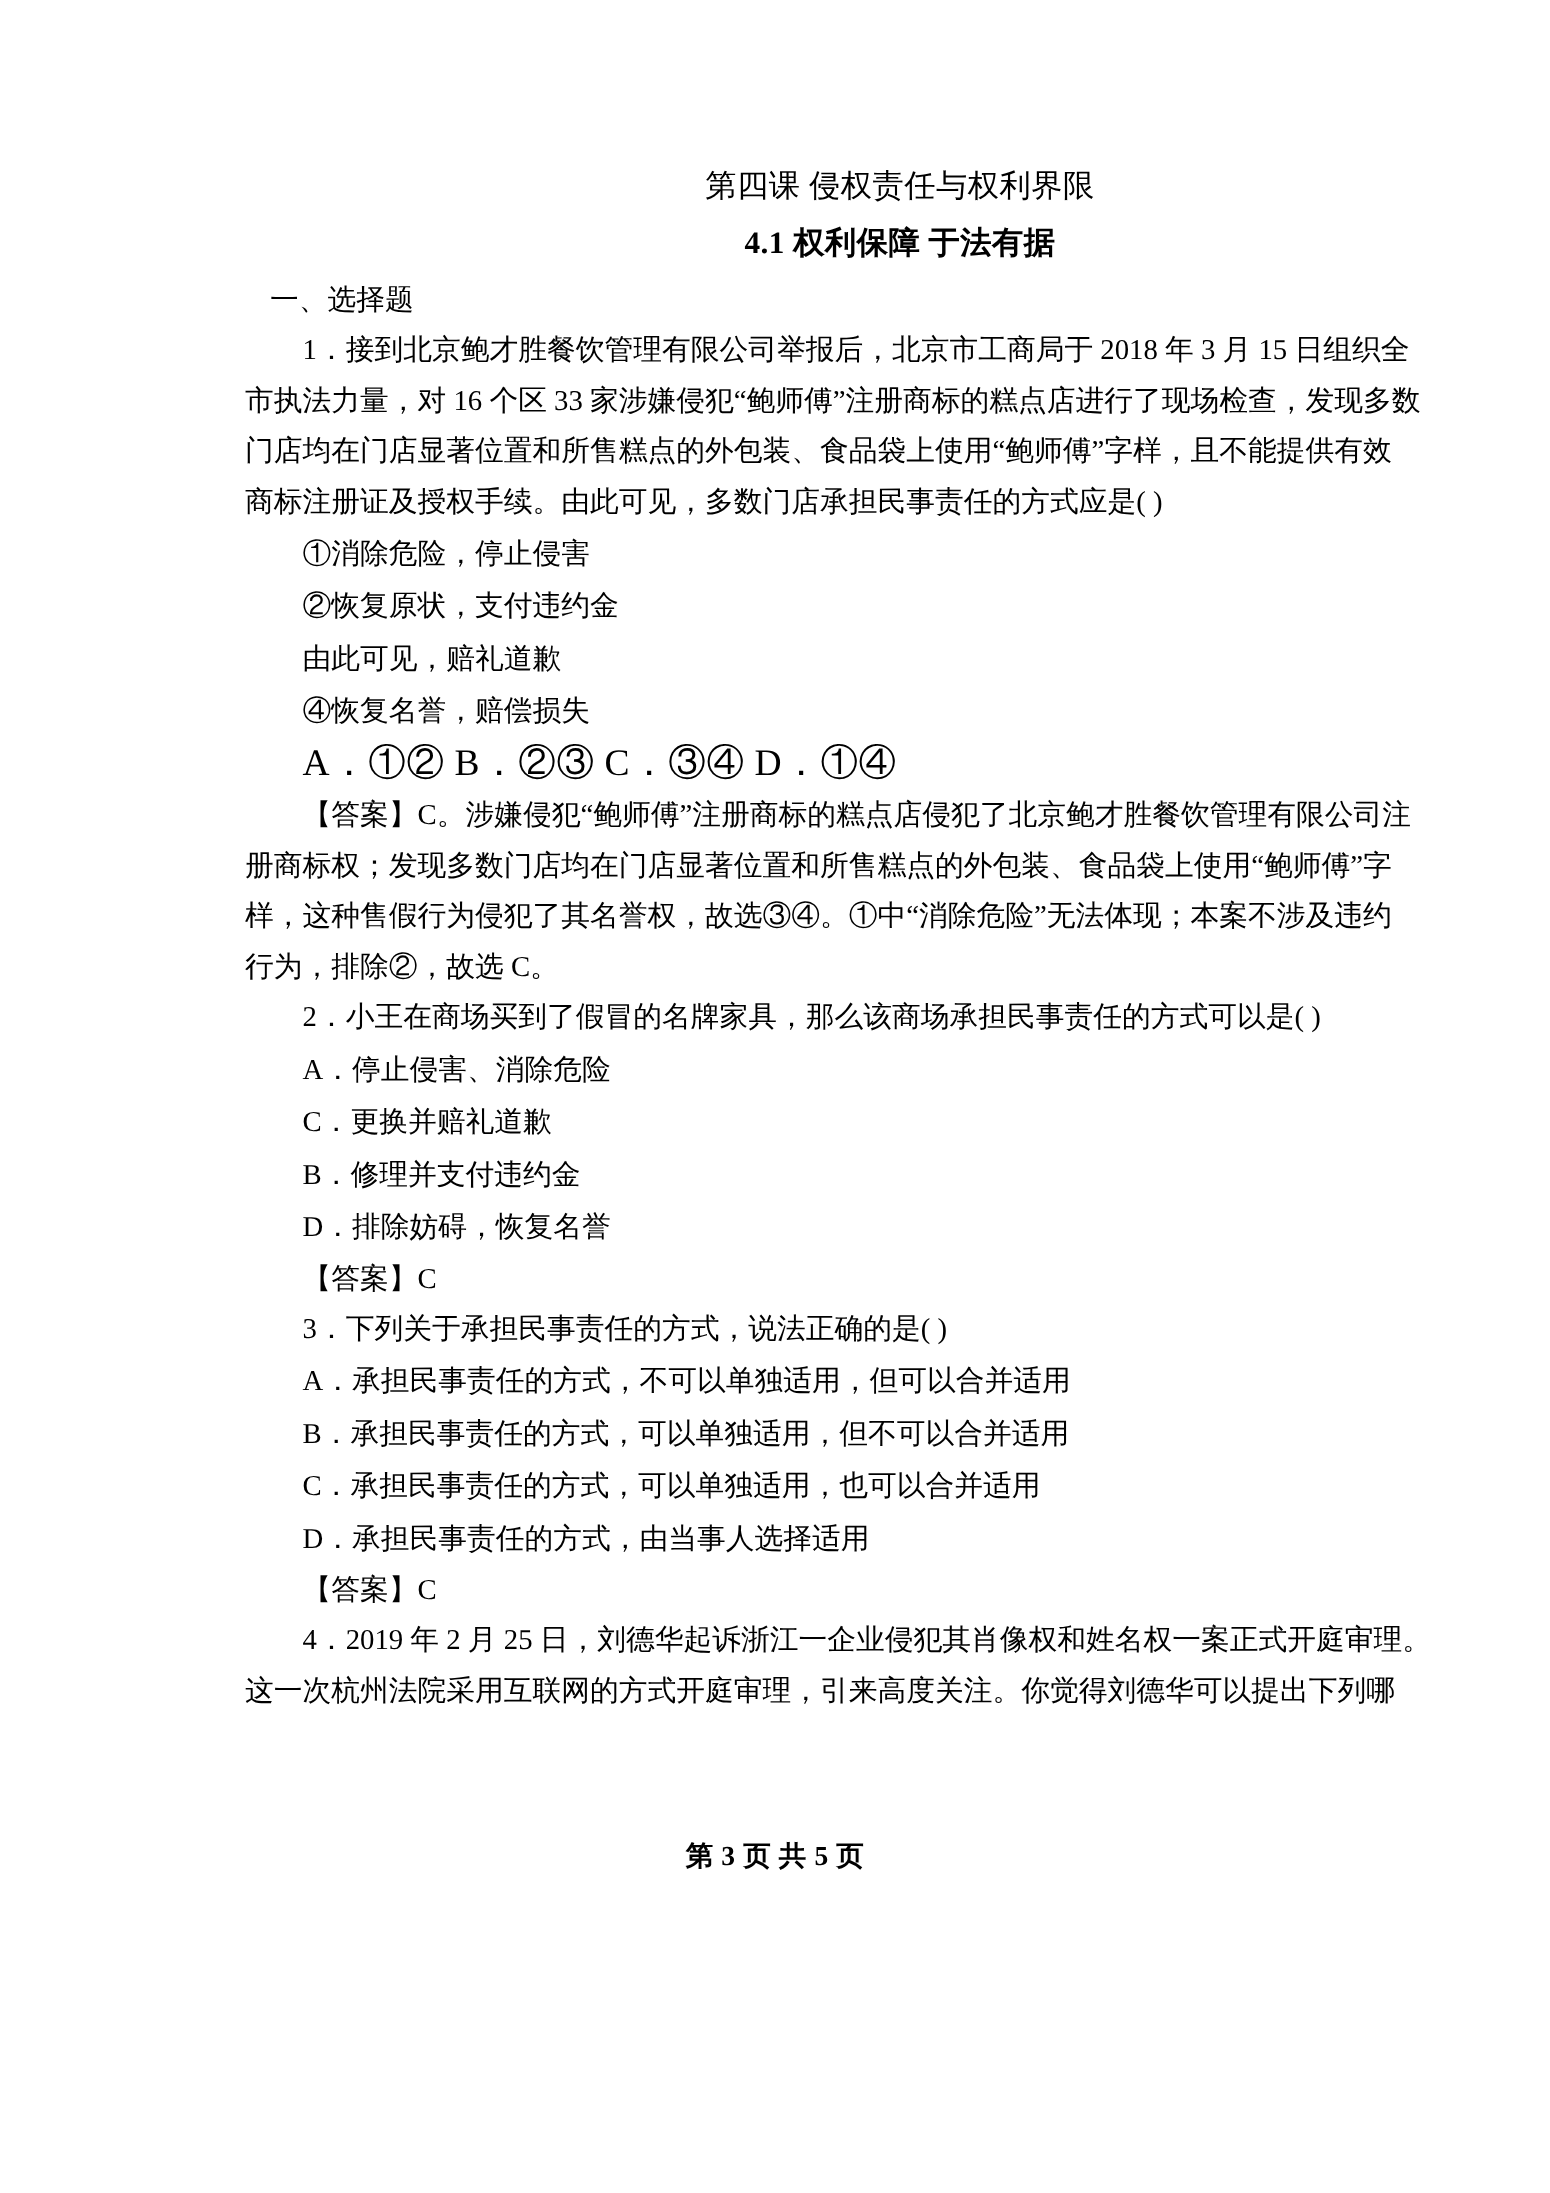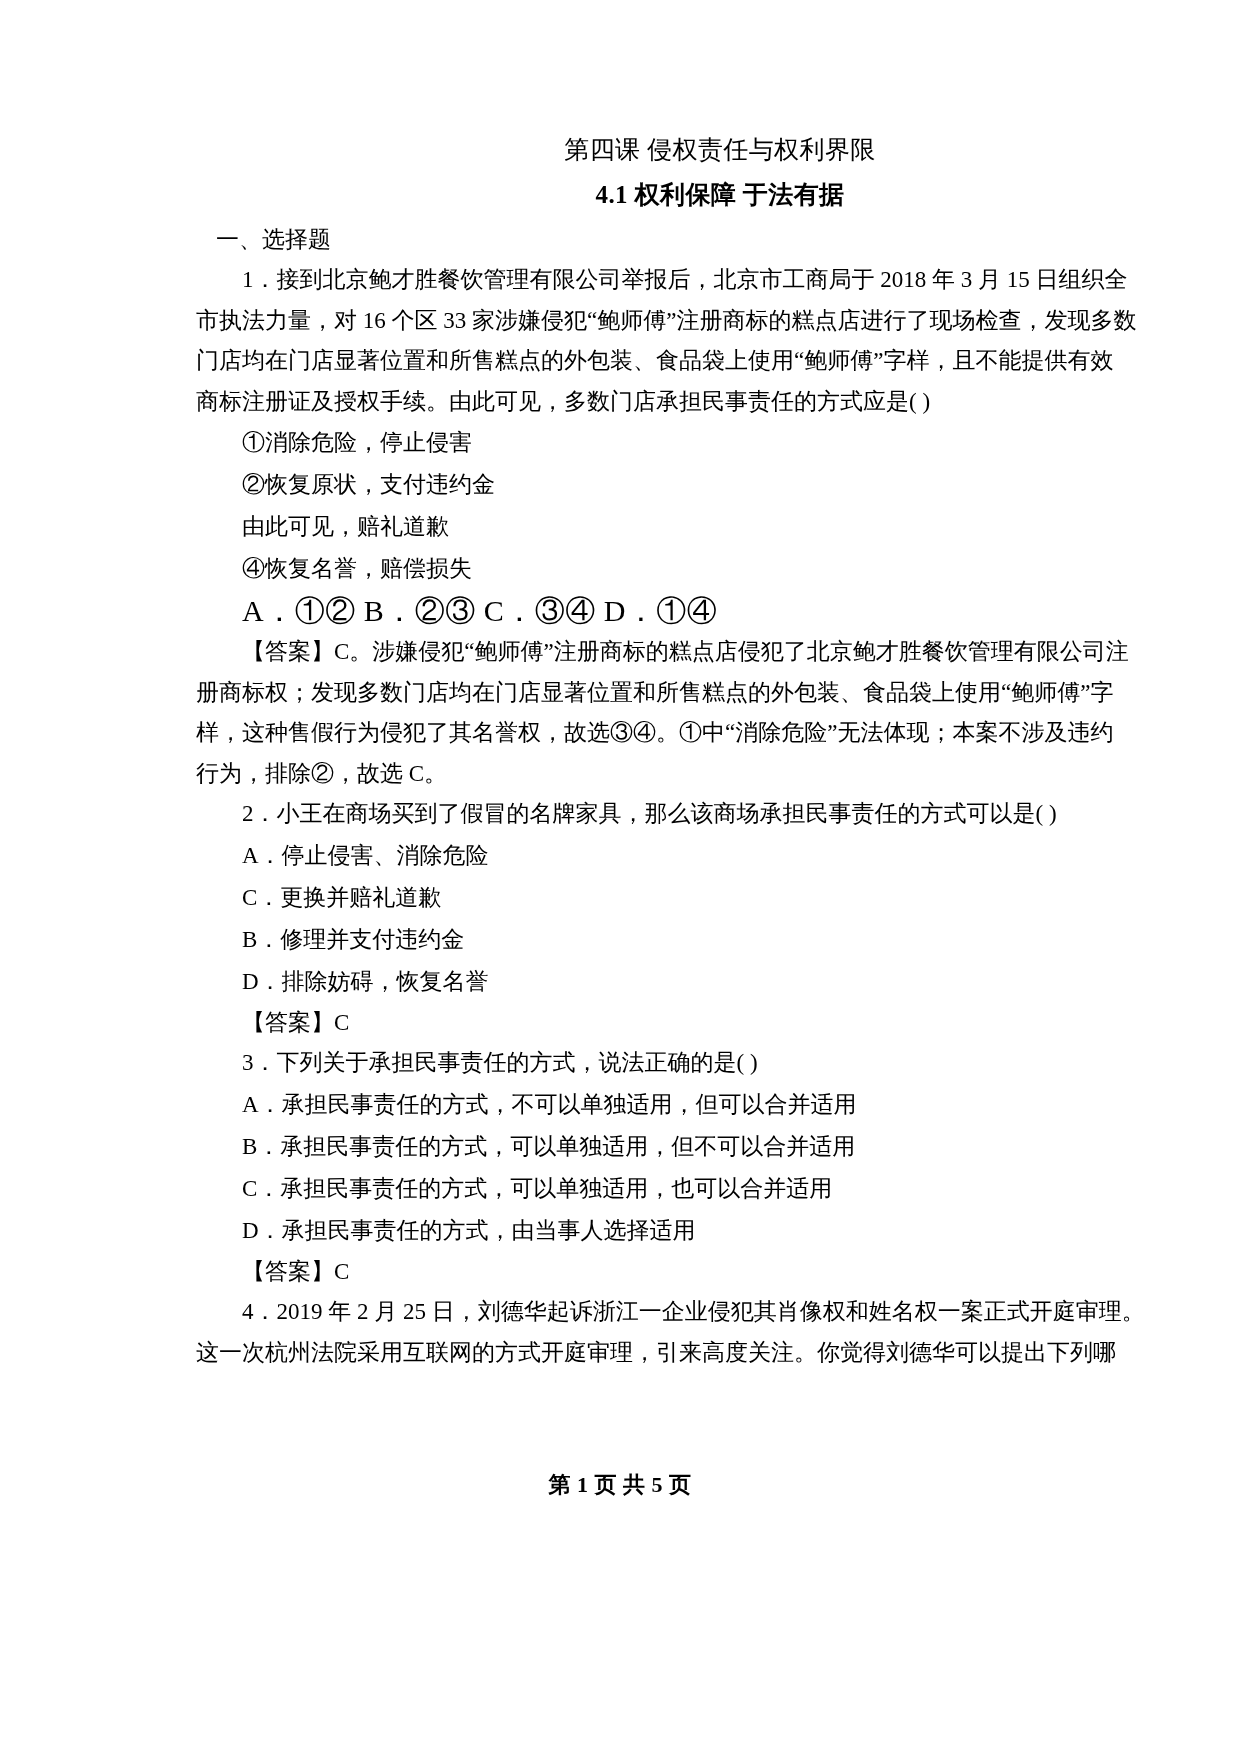--- a/index.html
+++ b/index.html
@@ -143,15 +143,15 @@
       <div class="answer short">【答案】C</div>
     </div>
 
     <div>
       <div class="para">4．2019 年 2 月 25 日，刘德华起诉浙江一企业侵犯其肖像权和姓名权一案正式开庭审理。</div>
       <div class="para noindent">这一次杭州法院采用互联网的方式开庭审理，引来高度关注。你觉得刘德华可以提出下列哪</div>
     </div>
 
   </div>
 
-  <div class="footer">第 1 页 共 5 页</div>
+  <div class="footer">第 3 页 共 5 页</div>
 
 </div>
 
 </body></html>

